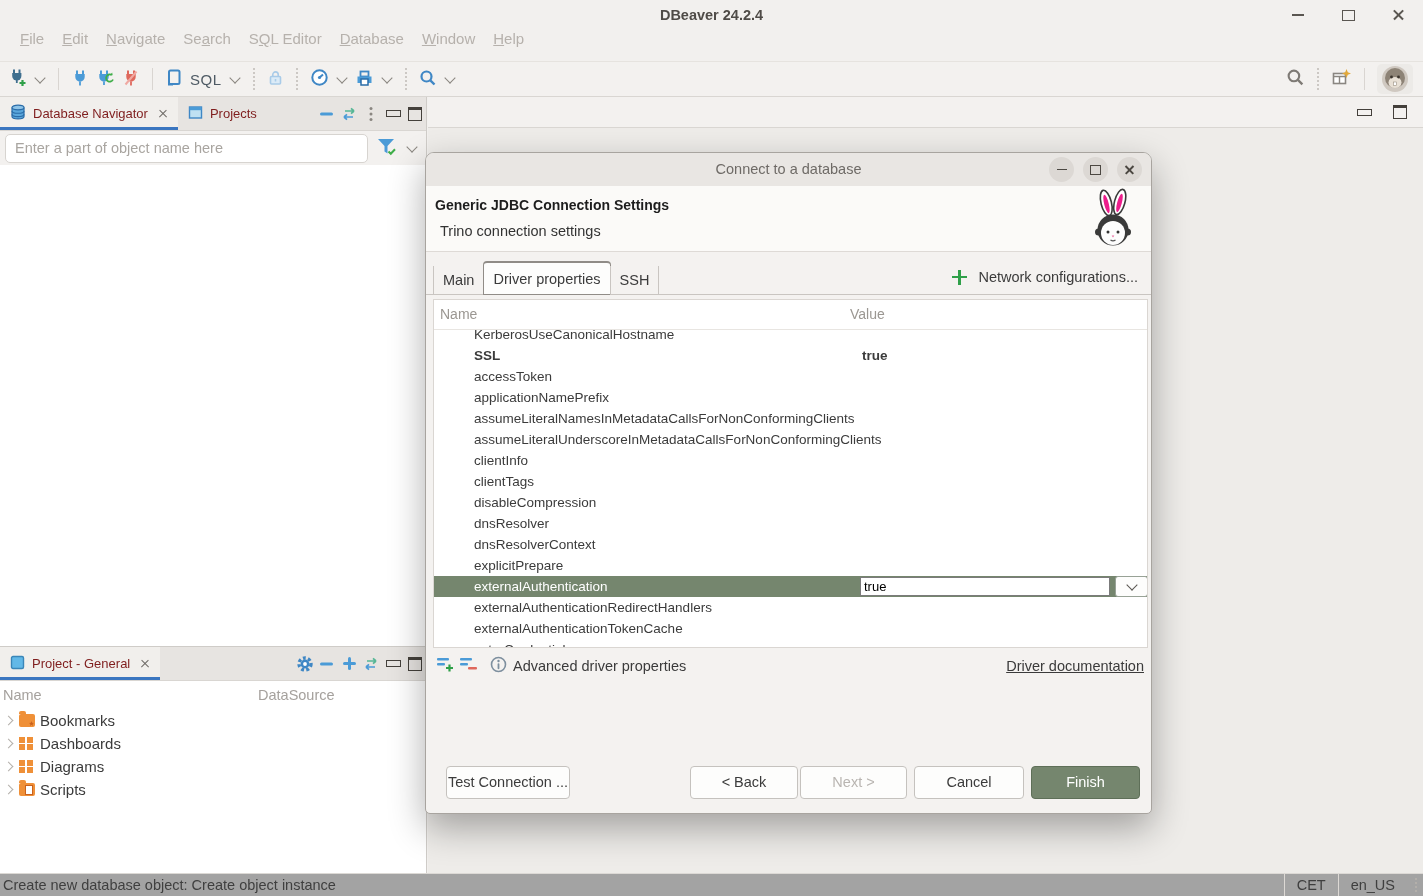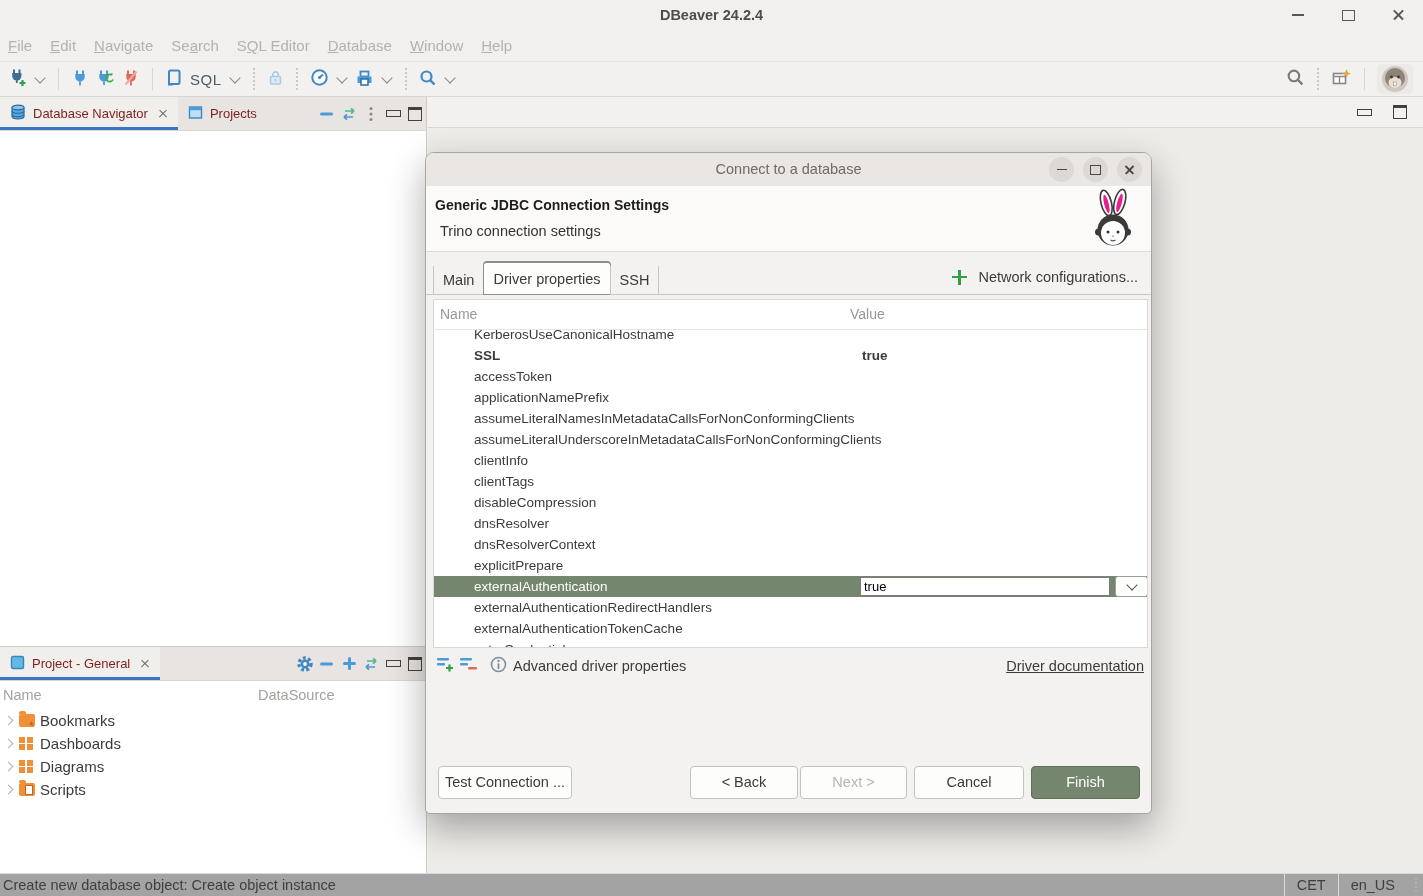--- a/index.html
+++ b/index.html
@@ -10,22 +10,22 @@
   .titlebar .title{position:absolute;left:0;right:0;text-align:center;line-height:30px;
        font-weight:bold;color:#4f4b47;font-size:14.5px}
   .win-controls{position:absolute;right:14px;top:0;height:30px;display:flex;gap:28px;align-items:center}
   .ic-min{width:12px;height:2px;background:#5a5651}
   .ic-max{width:11px;height:9px;border:1.5px solid #5a5651;background:transparent}
   .ic-close{position:relative;width:13px;height:13px}
   .ic-close::before,.ic-close::after{content:"";position:absolute;left:0;top:5.5px;width:13px;height:1.8px;background:#5a5651}
   .ic-close::before{transform:rotate(45deg)}
   .ic-close::after{transform:rotate(-45deg)}
   
-  .menubar{position:absolute;top:30px;left:0;right:0;height:31px;display:flex;align-items:center;
-       padding-left:8px;gap:18px;font-size:15px;color:#b6b1ac;border-bottom:1px solid #e6e3df}
+  .menubar{position:absolute;top:30px;left:0;right:0;height:31px;display:flex;align-items:flex-start;
+       padding-left:20px;gap:18px;font-size:15px;color:#b6b1ac;border-bottom:1px solid #e6e3df}
   .menubar u{text-decoration:underline}
   
   .toolbar{position:absolute;top:62px;left:0;right:0;height:34px;display:flex;align-items:center;
        padding:0 10px 0 8px;border-bottom:1px solid #d9d6d2;background:#f3f1ef;gap:7px}
   .tsep{width:1px;height:22px;background:#d9d5d1;margin:0 5px}
   .tdots{width:0;height:22px;border-left:2px dotted #ccc8c4;margin:0 5px}
   .chev{width:7px;height:7px;border-right:1.6px solid #8a8681;border-bottom:1.6px solid #8a8681;
         transform:rotate(45deg);margin:-3px 2px 0 2px}
   .tspacer{flex:1}
   .sqltext{font-size:15px;color:#4e5a64;letter-spacing:.5px}
@@ -126,21 +126,21 @@
   .vdrop .chev{margin-top:-4px;border-color:#5a5651}
   .pt-toolbar{position:absolute;left:7px;top:497px;width:713px;height:32px;display:flex;align-items:center;gap:4px;padding-left:3px;box-sizing:border-box}
   .doc-link{margin-left:auto;margin-right:2px;color:#3b3b3b;text-decoration:underline;font-size:14.5px}
   .adv-label{font-size:14.5px;color:#3b3b3b;margin-left:2px}
   
   .dlg-buttons{position:absolute;left:0;right:0;top:613px;height:34px}
   .dbtn{position:absolute;height:33px;background:#fdfdfc;border:1px solid #c5c2be;border-radius:4px;
         font-size:14.5px;color:#3b3b3b;text-align:center;line-height:31px;box-sizing:border-box}
   .dbtn.disabled{color:#b9b5b1}
   .dbtn.primary{background:#75866e;color:#fff;border-color:#5e6f58}
-  .b-test{left:12px;width:134px}
+  .b-test{left:20px;width:124px}
   .b-back{left:264px;width:108px}
   .b-next{left:374px;width:107px}
   .b-cancel{left:488px;width:110px}
   .b-finish{left:605px;width:109px}
 </style>
 </head>
 <body>
 
 <div class="app">
 
@@ -295,20 +295,28 @@
                 <circle cx="3" cy="8" r="1.5" fill="#8a8681"></circle>
                 <circle cx="3" cy="13.5" r="1.5" fill="#8a8681"></circle>
               </svg>
             </span>
           <span class="bar-ic">
               <span class="pm-min"></span>
             </span>
           <span class="bar-ic">
               <span class="pm-max"></span>
             </span>
+        </div>
+        <div class="filter-row">
+          <input class="filter-input" placeholder="Enter a part of object name here" style="">
+          <span><svg width="22" height="20" viewBox="0 0 22 20">
+                <polygon points="2,2 18,2 11.5,9 11.5,16.5 8.5,14.5 8.5,9" fill="#4b9bd7"></polygon>
+                <path d="M12.5 14.5l2.3 2.3 4.2-4.5" fill="none" stroke="#3fae49" stroke-width="2"></path>
+              </svg></span>
+          <span class="chev"></span>
         </div>
         <div class="nav-body"></div>
       </div>
 
       <div class="project-panel">
         <div class="panel-tabbar">
           <div class="ptab active">
             <span><svg width="15" height="15" viewBox="0 0 15 15">
                   <rect x="1.5" y="1.5" width="12" height="12" rx="1.5" fill="#62b8e7" stroke="#3a86b8" stroke-width="1.4"></rect>
                 </svg></span>

